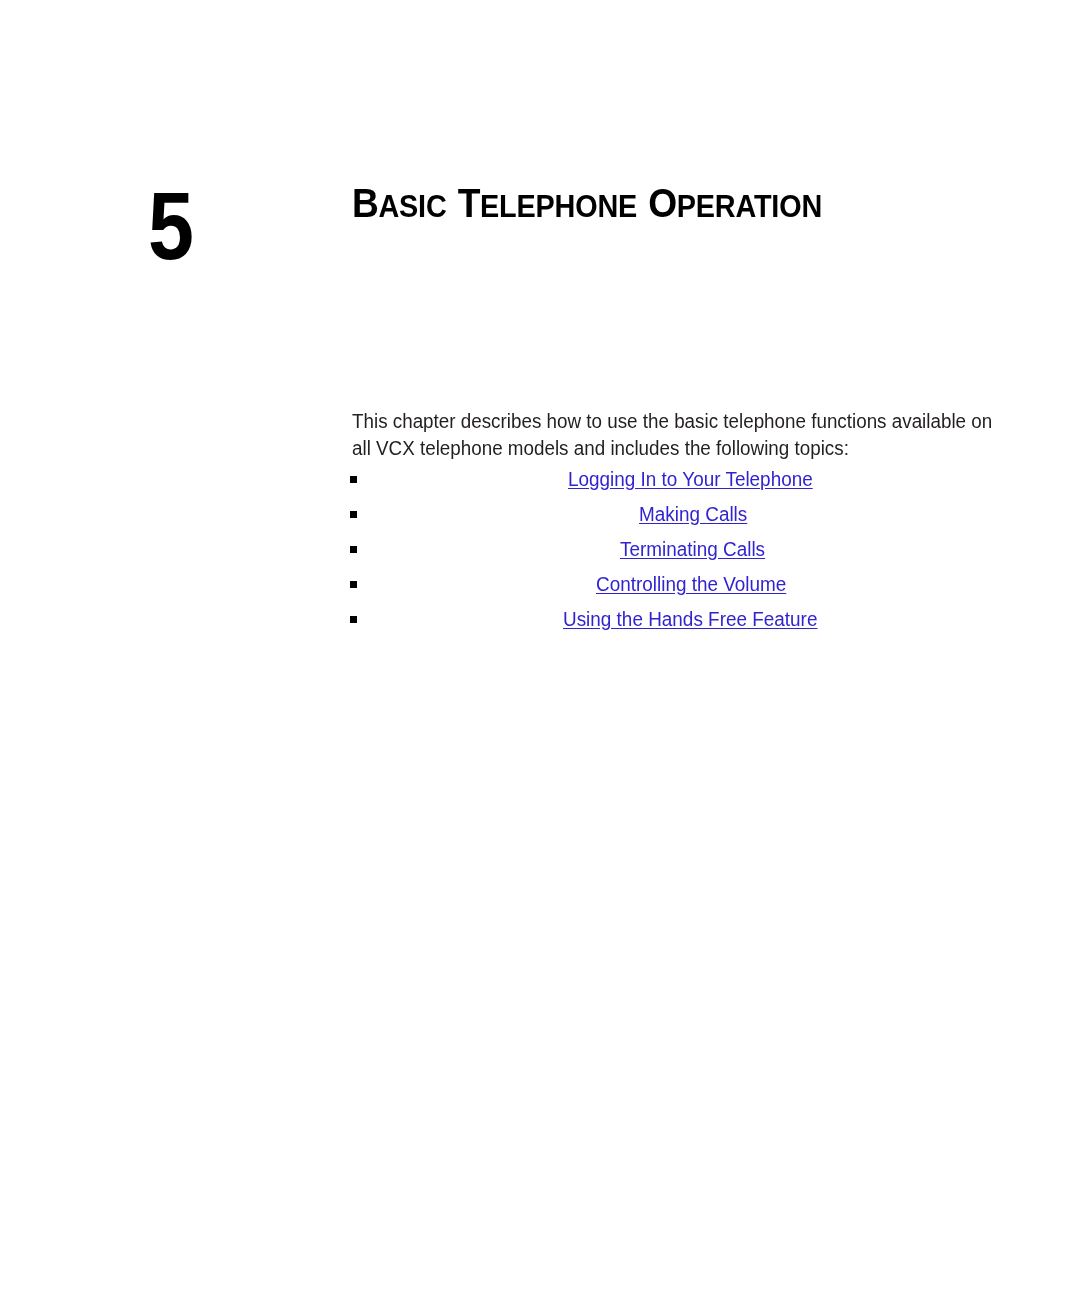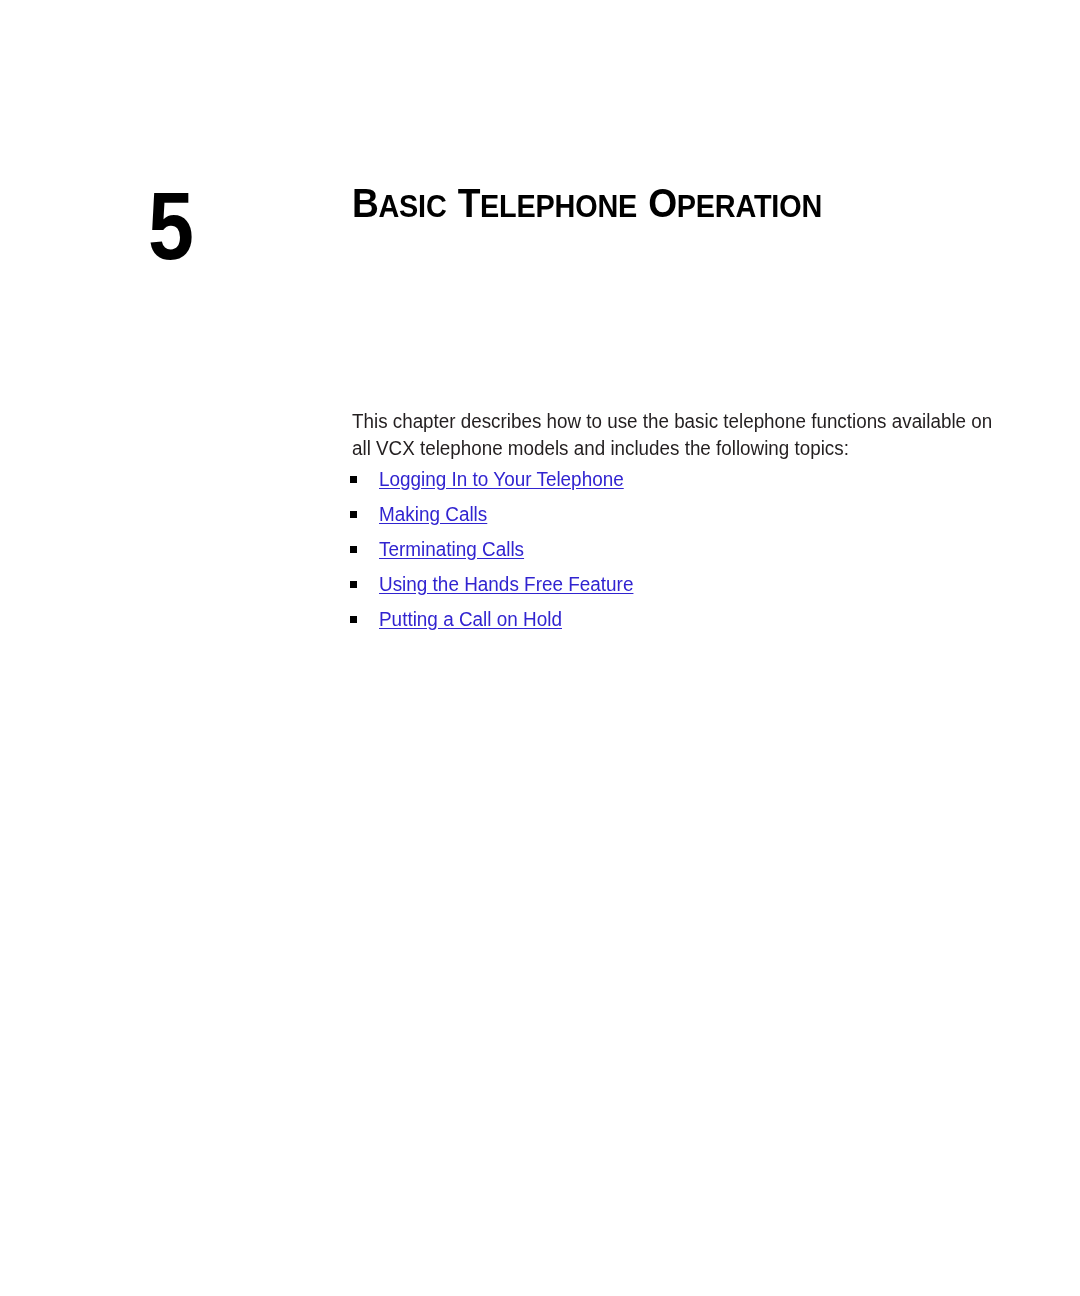--- a/index.html
+++ b/index.html
@@ -91,20 +91,21 @@
     margin: 0;
     padding: 0;
     list-style: none;
   }
   .topic-item {
     position: relative;
     height: 35px;
     line-height: 35px;
     padding-left: 29px;
     white-space: nowrap;
+    text-align: center;
   }
   .bullet-square {
     position: absolute;
     left: 0px;
     top: 14px;
     width: 7px;
     height: 7px;
     background: #000000;
   }
   .topic-link {
@@ -140,21 +141,21 @@
     <li class="topic-item">
       <span class="bullet-square"></span>
       <a class="topic-link">Making Calls</a>
     </li>
     <li class="topic-item">
       <span class="bullet-square"></span>
       <a class="topic-link">Terminating Calls</a>
     </li>
     <li class="topic-item">
       <span class="bullet-square"></span>
-      <a class="topic-link">Using the Hands Free Feature</a>
+      <a class="topic-link">Controlling the Volume</a>
     </li>
     <li class="topic-item">
       <span class="bullet-square"></span>
-      <a class="topic-link">Putting a Call on Hold</a>
+      <a class="topic-link">Using the Hands Free Feature</a>
     </li>
   </ul>
 
 </div>
 
 </body></html>

